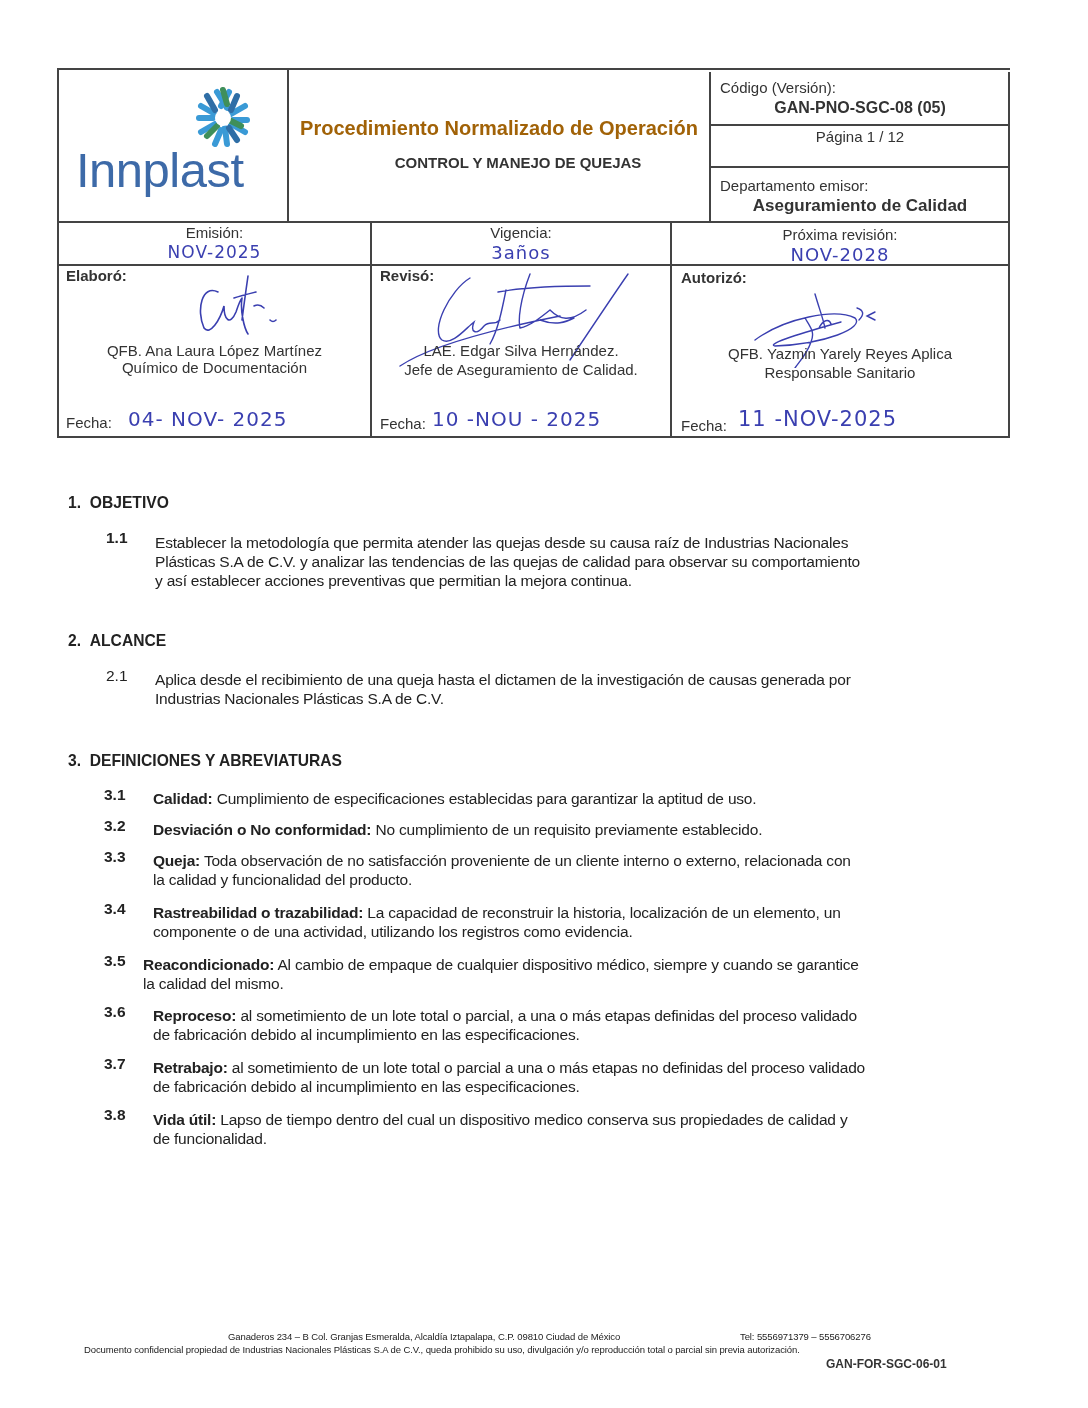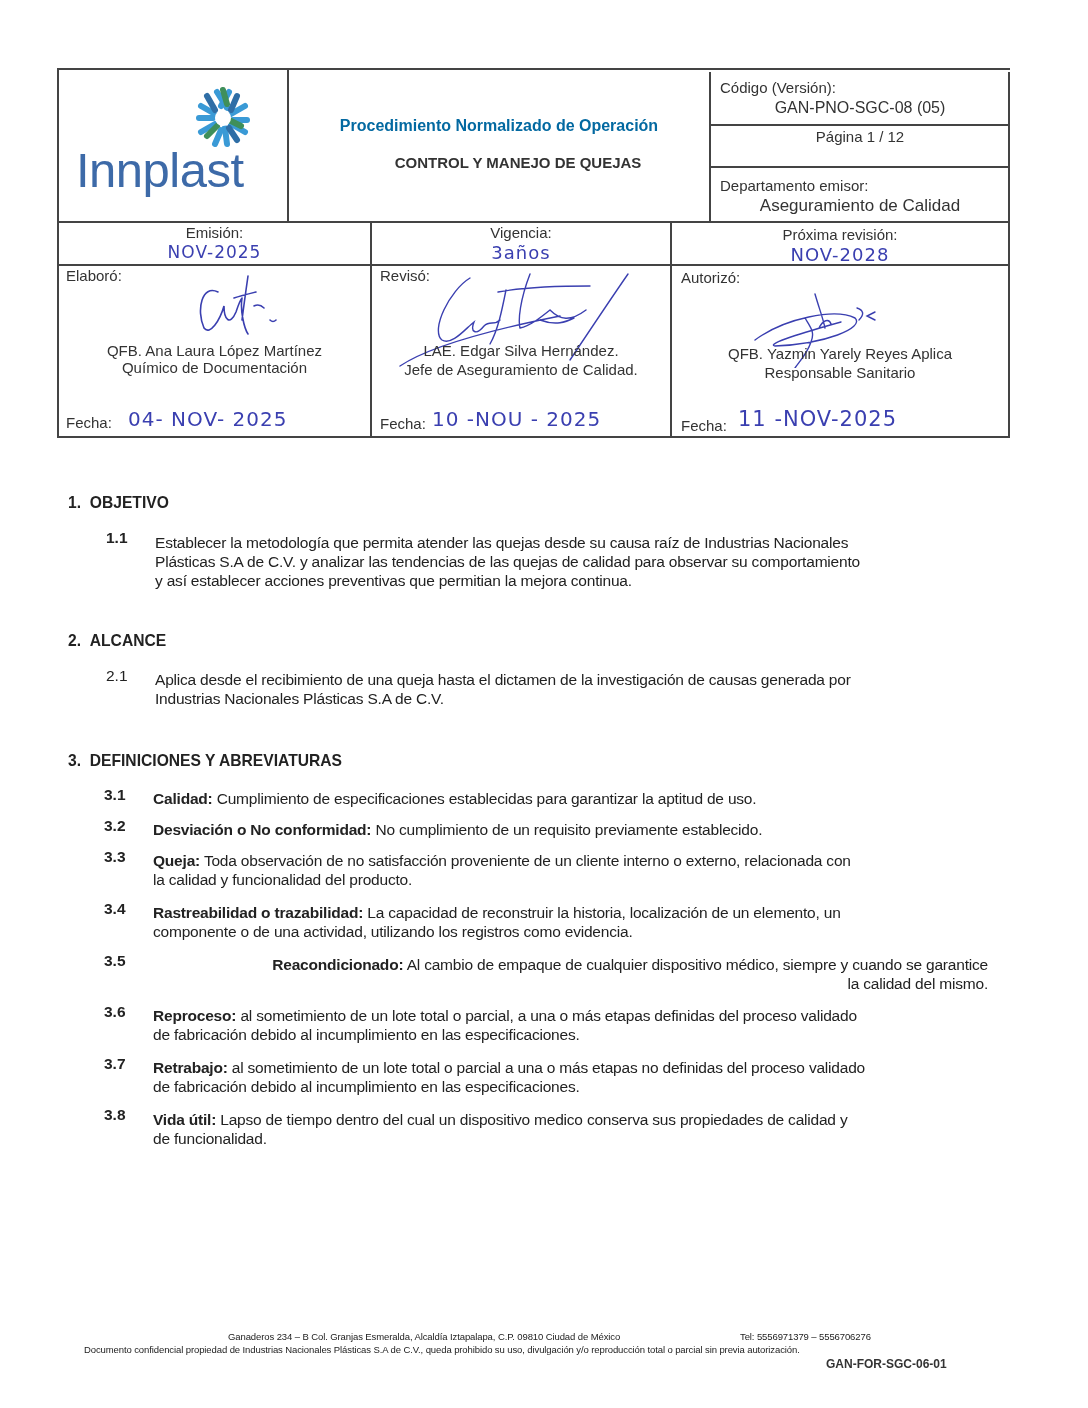--- a/index.html
+++ b/index.html
@@ -3,22 +3,22 @@
 <meta charset="utf-8">
 <style>
   html, body { margin: 0; padding: 0; background: #ffffff; }
   body { width: 1088px; height: 1408px; position: relative; overflow: hidden;
          font-family: "Liberation Sans", sans-serif; color: #222; }
   .abs { position: absolute; }
   .ln { position: absolute; background: #444; }
   .center { text-align: center; }
   .hand { font-family: "DejaVu Sans", sans-serif; color: #3a3fb0; font-weight: normal; letter-spacing: 1px; }
   .lbl { font-size: 15px; color: #333; }
-  .blbl { font-size: 15px; font-weight: normal; color: #333; }
-  .hdr-title { font-size: 16px; font-weight: bold; color: #0369a1; }
+  .blbl { font-size: 15px; font-weight: bold; color: #333; }
+  .hdr-title { font-size: 20px; font-weight: bold; color: #a16207; }
   .hdr-main { font-size: 15px; font-weight: bold; color: #333; }
   .sec-head { font-family: "Liberation Sans Narrow", "Liberation Sans", sans-serif; font-size: 17px; font-weight: bold; color: #222; transform: scaleX(0.92); transform-origin: left; }
   .para { font-family: "Liberation Sans", sans-serif; font-size: 15.5px; line-height: 19px; color: #222; letter-spacing: -0.2px; }
   .num { font-size: 15.5px; font-weight: bold; color: #222; }
   .footer { font-size: 9.5px; color: #222; letter-spacing: -0.1px; }
   .sig { position: absolute; }
 </style>
 </head>
 <body>
 
@@ -155,21 +155,21 @@
     <div>la calidad y funcionalidad del producto.</div>
   </div>
 
   <div class="abs num" style="left:104px; top:900px;">3.4</div>
   <div class="abs para" style="left:153px; top:903px; width:835px;">
     <div><b>Rastreabilidad o trazabilidad:</b> <span>La capacidad de reconstruir la historia, localización de un elemento, un</span></div>
     <div>componente o de una actividad, utilizando los registros como evidencia.</div>
   </div>
 
   <div class="abs num" style="left:104px; top:952px;">3.5</div>
-  <div class="abs para" style="left:153px; top:955px; width:835px;text-align:right;">
+  <div class="abs para" style="left:143px; top:955px; width:835px;">
     <div><b>Reacondicionado:</b> <span>Al cambio de empaque de cualquier dispositivo médico, siempre y cuando se garantice</span></div>
     <div>la calidad del mismo.</div>
   </div>
 
   <div class="abs num" style="left:104px; top:1003px;">3.6</div>
   <div class="abs para" style="left:153px; top:1006px; width:835px;">
     <div><b>Reproceso:</b> <span>al sometimiento de un lote total o parcial, a una o más etapas definidas del proceso validado</span></div>
     <div>de fabricación debido al incumplimiento en las especificaciones.</div>
   </div>
 

